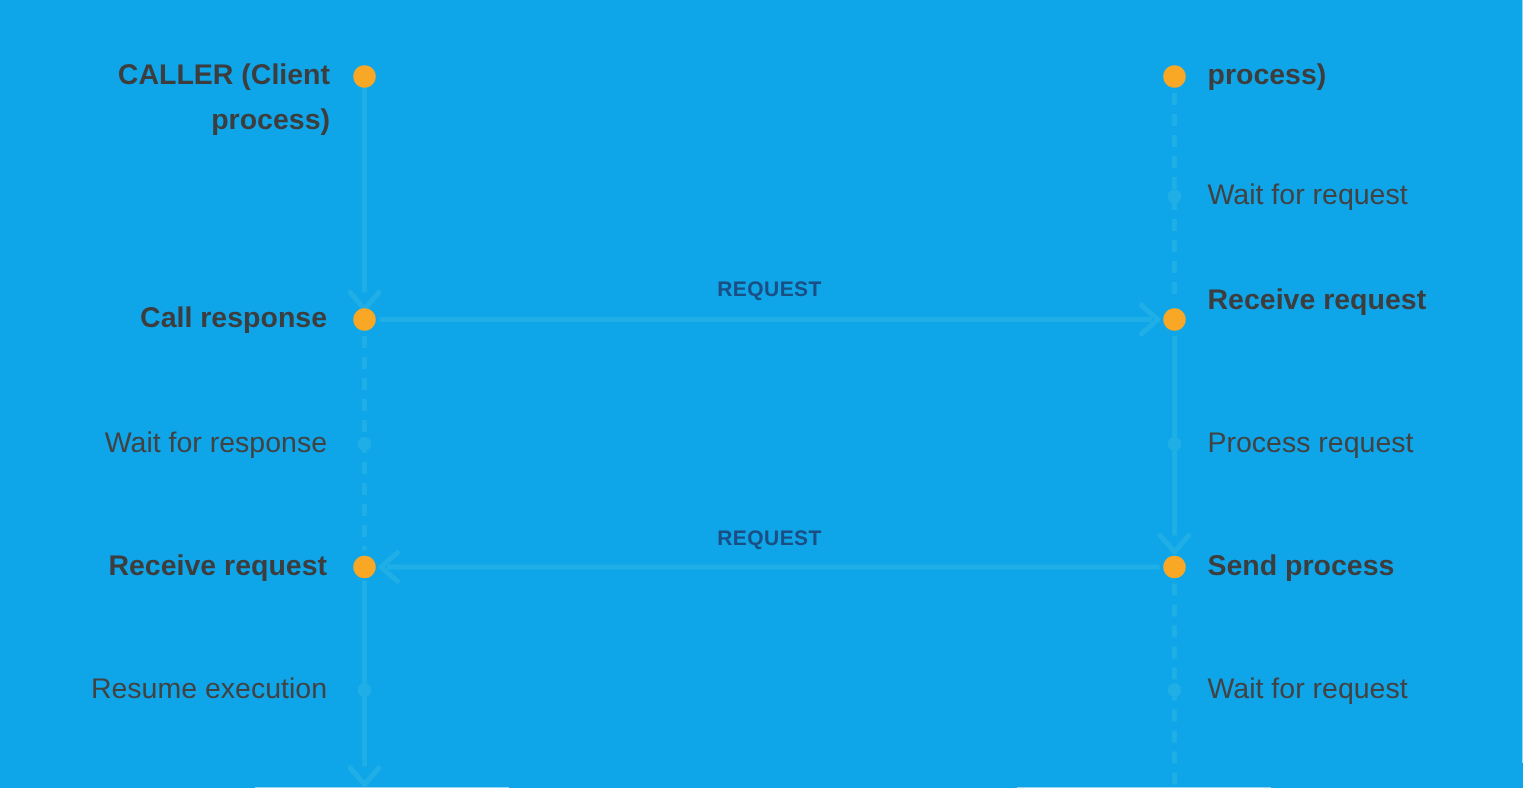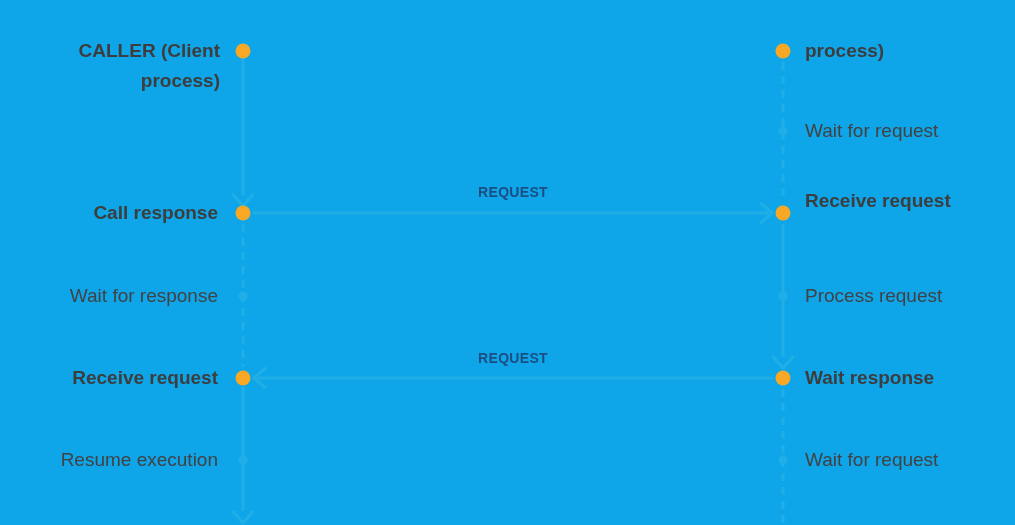--- a/index.html
+++ b/index.html
@@ -114,19 +114,19 @@
   </div>
 
   <div class="lbl left-col bold" style="top:198px;">Call response</div>
   <div class="lbl left-col" style="top:281px;">Wait for response</div>
   <div class="lbl left-col bold" style="top:363px;">Receive request</div>
   <div class="lbl left-col" style="top:445px;">Resume execution</div>
 
   <div class="lbl right-col" style="top:116px;">Wait for request</div>
   <div class="lbl right-col bold" style="top:186px;">Receive request</div>
   <div class="lbl right-col" style="top:281px;">Process request</div>
-  <div class="lbl right-col bold" style="top:363px;">Wait response</div>
+  <div class="lbl right-col bold" style="top:363px;">Send process</div>
   <div class="lbl right-col" style="top:445px;">Wait for request</div>
 
   <div class="msg-lbl msg-request">REQUEST</div>
   <div class="msg-lbl msg-response">REQUEST</div>
 
 </div>
 
 </body></html>

